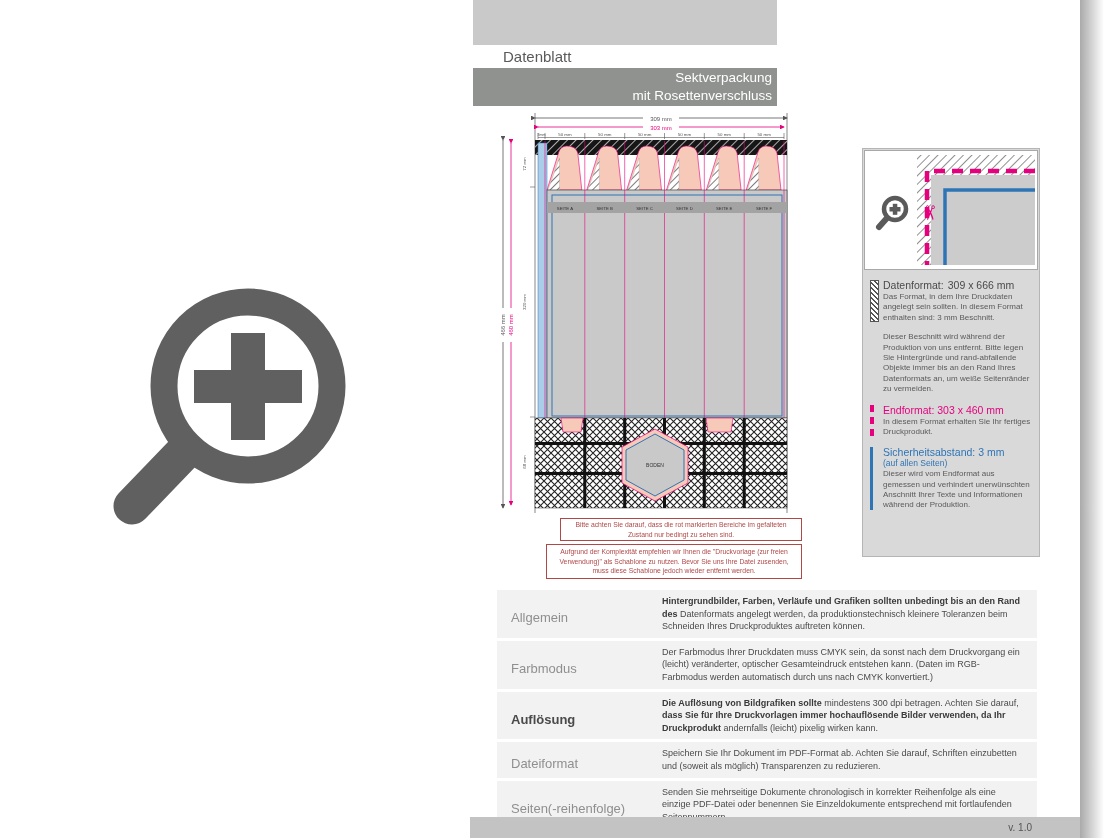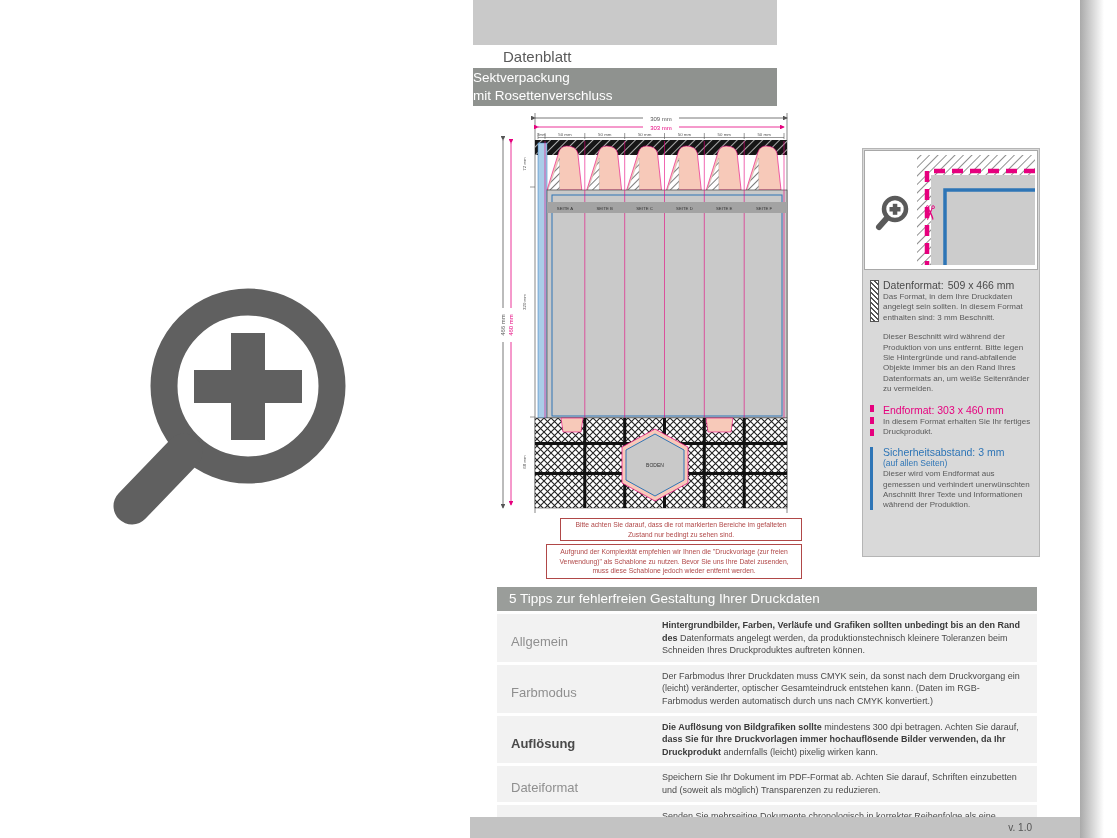--- a/index.html
+++ b/index.html
@@ -13,21 +13,21 @@
   
   .page { position:absolute; left:470px; top:0; width:610px; height:838px; background:#fff; }
   .page-shadow { position:absolute; left:1080px; top:0; width:37px; height:838px;
     background:linear-gradient(to right, rgba(100,100,100,.55), rgba(255,255,255,0) 65%); }
 
   .header-block { position:absolute; left:3px; top:0; width:304px; height:45px; background:#c9c9c9; }
   .tab { position:absolute; left:24px; top:45px; width:101px; height:23px; background:#fff;
     color:#5a5a5a; font-size:15px; line-height:23px; padding-left:9px; }
   .title-band { position:absolute; left:3px; top:68px; width:304px; height:38px; background:#8f928f;
     color:#fff; font-size:13.5px; line-height:1.35; display:flex; flex-direction:column;
-    justify-content:center; align-items:flex-start; padding-right:5px; }
+    justify-content:center; align-items:flex-end; padding-right:5px; }
 
   
   .drawing { position:absolute; left:25px; top:110px; width:355px; height:408px; }
 
   .note { position:absolute; border:1px solid #b04848; color:#b04848; font-size:6.8px; line-height:1.45;
     display:flex; align-items:center; justify-content:center; text-align:center; padding:2px 6px; background:#fff; }
   .note1 { left:90px; top:518px; width:242px; height:23px; }
   .note2 { left:76px; top:544px; width:256px; height:35px; }
 
   
@@ -245,21 +245,21 @@
             <path d="M170,39 L80,39 L80,114" fill="none" stroke="#2e75b6" stroke-width="3.5"></path>
             <text x="62" y="66" font-size="20" fill="#e6007e" text-anchor="middle" transform="rotate(90 62 62)">✂</text>
           </g>
         </svg>
       </div>
 
       <div class="info-text">
         <div class="sec">
           <span class="bar bar-hatch"></span>
           <div class="sec-head">
-            <span>Datenformat:</span><span class="val">509 x 466 mm</span>
+            <span>Datenformat:</span><span class="val">309 x 666 mm</span>
           </div>
           <div class="sec-body">Das Format, in dem Ihre Druckdaten angelegt sein sollten. In diesem Format enthalten sind: 3 mm Beschnitt.</div>
         </div>
 
         <div class="sec">
           <div class="sec-body">Dieser Beschnitt wird während der Produktion von uns entfernt. Bitte legen Sie Hintergründe und rand-abfallende Objekte immer bis an den Rand Ihres Datenformats an, um weiße Seitenränder zu vermeiden.</div>
         </div>
 
         <div class="sec">
           <span class="bar bar-dash"></span>
@@ -270,21 +270,20 @@
         <div class="sec">
           <span class="bar bar-blue"></span>
           <div class="sec-head head-blue">Sicherheitsabstand: 3 mm</div>
           <div class="sub-blue">(auf allen Seiten)</div>
           <div class="sec-body">Dieser wird vom Endformat aus gemessen und verhindert unerwünschten Anschnitt Ihrer Texte und Informationen während der Produktion.</div>
         </div>
       </div>
     </div>
 
     <div class="tips">
-      <div class="tips-header">5 Tipps zur fehlerfreien Gestaltung Ihrer Druckdaten</div>
 
       <div class="tip-row r44">
         <div class="tip-label">Allgemein</div>
         <div class="tip-text"><b>Hintergrundbilder, Farben, Verläufe und Grafiken sollten unbedingt bis an den Rand des </b><span>Datenformats angelegt werden, da produktionstechnisch kleinere Toleranzen beim Schneiden Ihres Druckproduktes auftreten können.</span></div>
       </div>
 
       <div class="tip-row r44">
         <div class="tip-label">Farbmodus</div>
         <div class="tip-text"><span>Der Farbmodus Ihrer Druckdaten muss CMYK sein, da sonst nach dem Druckvorgang ein (leicht) veränderter, optischer Gesamteindruck entstehen kann. (Daten im RGB-Farbmodus werden automatisch durch uns nach CMYK konvertiert.)</span></div>
       </div>

